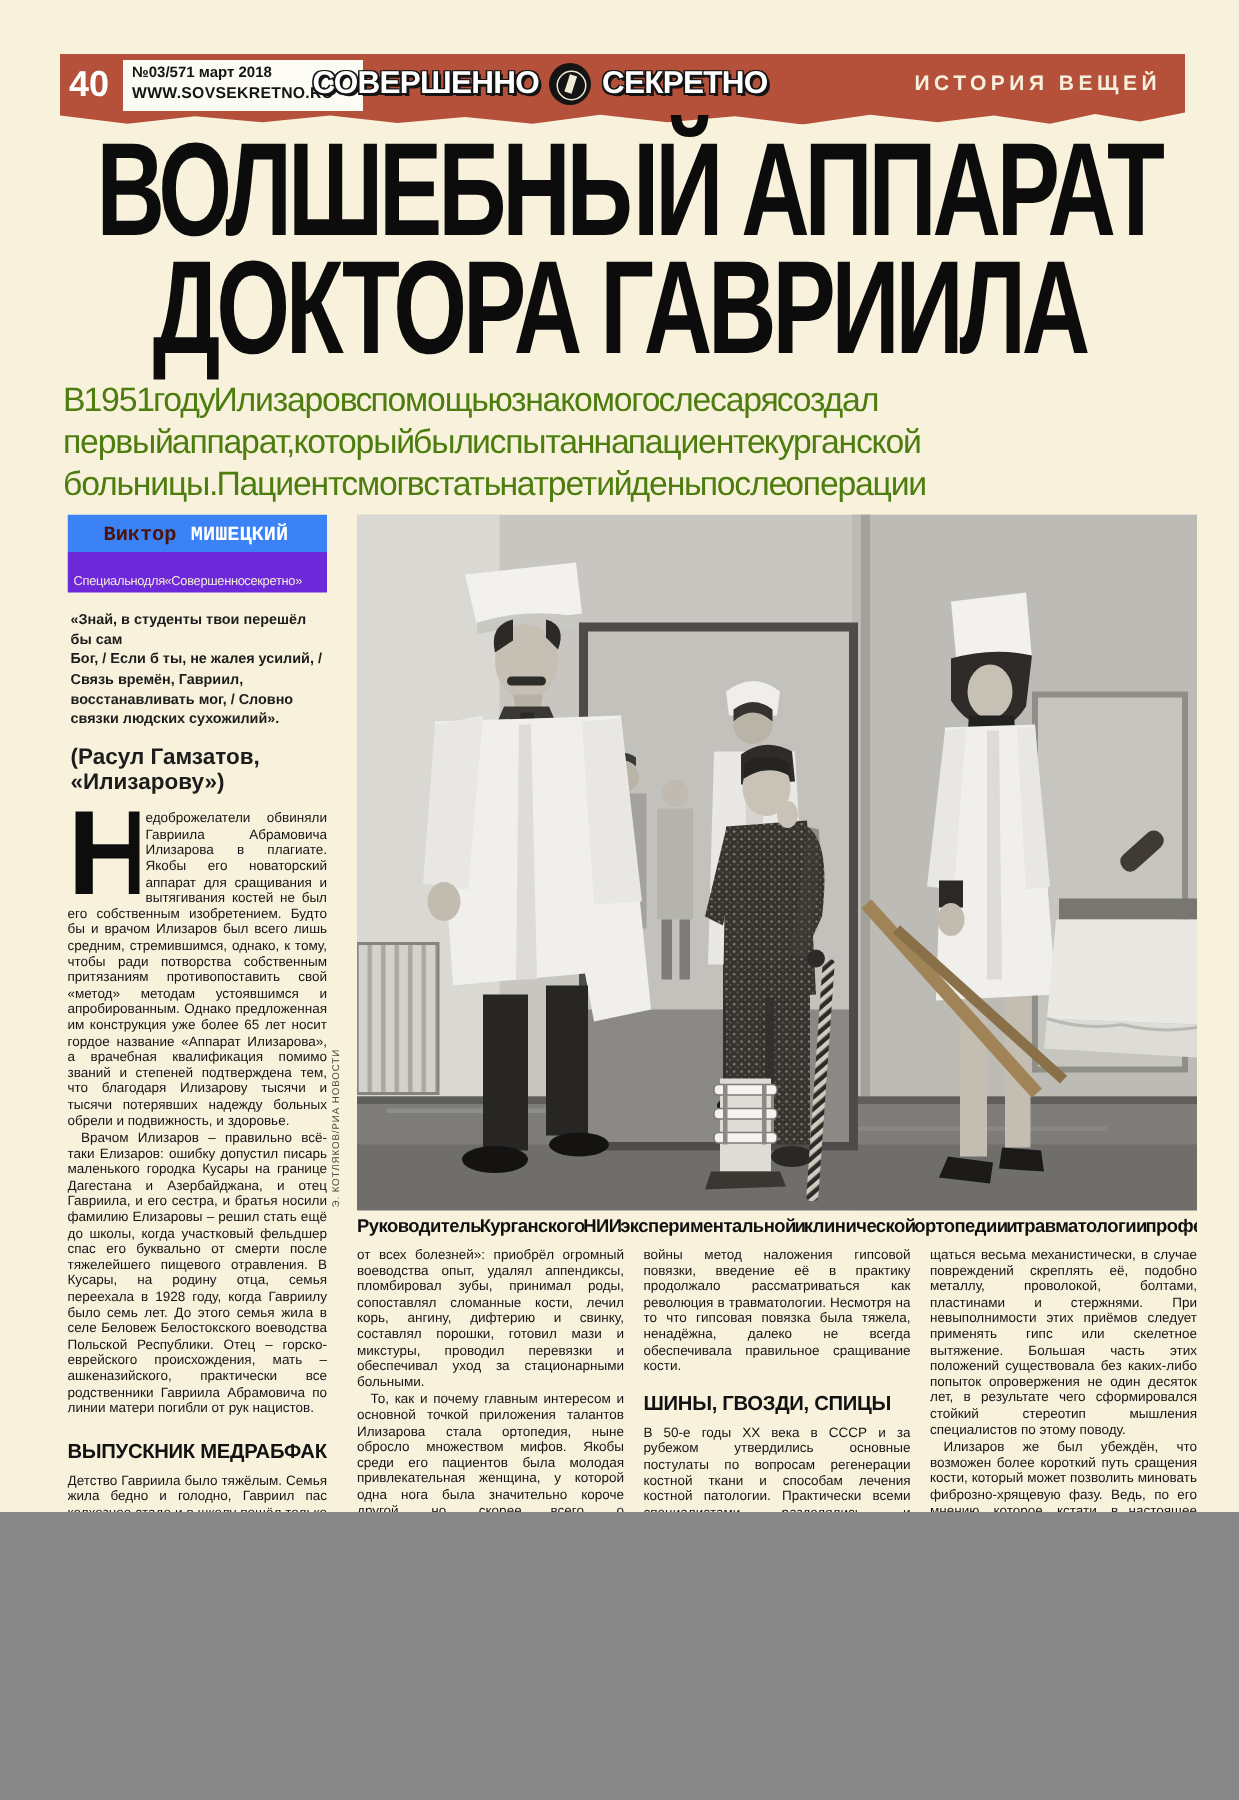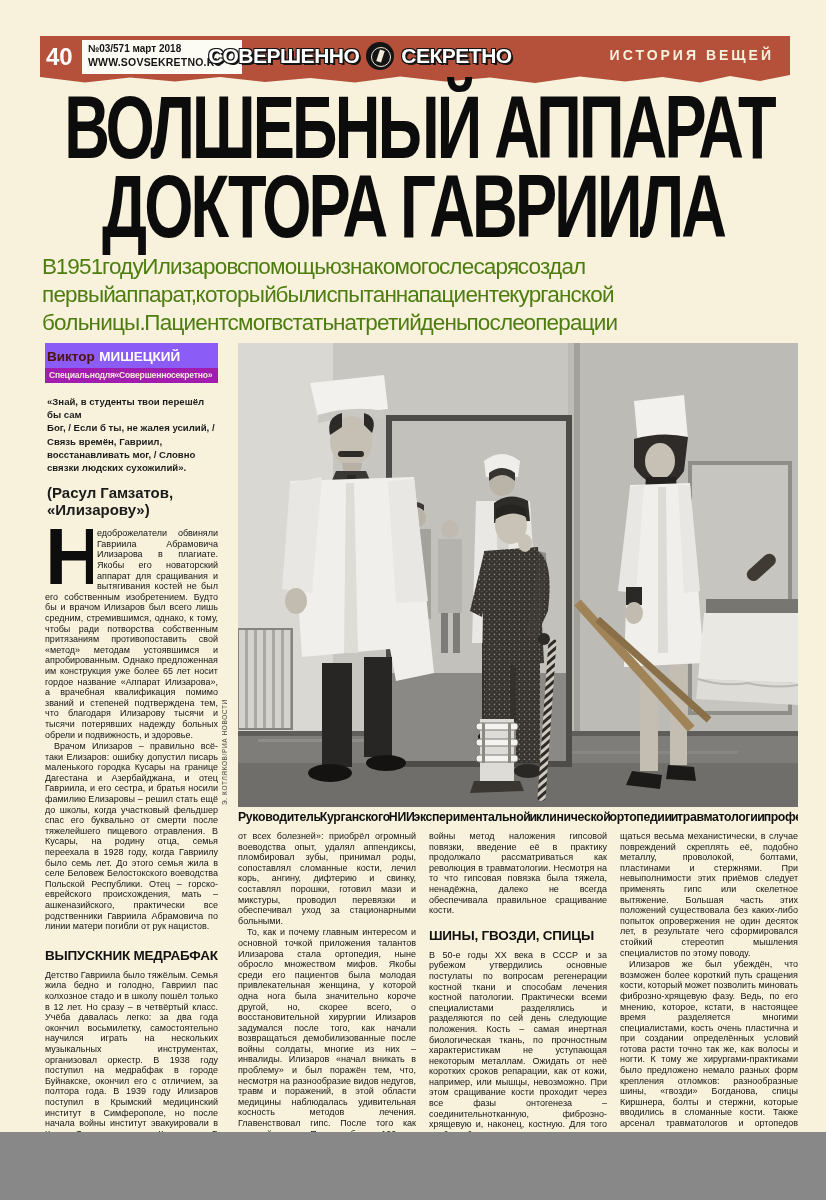--- a/index.html
+++ b/index.html
@@ -1,16 +1,16 @@
 <!DOCTYPE html>
 <html><head>
 <meta charset="utf-8">
 <style>
   html,body{margin:0;padding:0;background:#888;}
-  .page{position:relative;width:826px;height:1132px;background:#f8f2dc;margin:0 auto;
+  .page{position:relative;width:826px;height:1008px;background:#f8f2dc;margin:0 auto;
         font-family:"Liberation Sans","DejaVu Sans",sans-serif;overflow:hidden;}
 
   
   .masthead{position:absolute;left:40px;top:36px;width:750px;height:50px;background:#b5503a;
     clip-path:polygon(0 0,100% 0,100% 78%,96% 90%,92% 80%,88% 93%,83% 82%,78% 91%,72% 81%,66% 94%,
     60% 83%,54% 91%,48% 81%,42% 93%,36% 84%,30% 92%,24% 82%,18% 91%,12% 83%,6% 93%,0 82%);}
   .pageno{position:absolute;left:6px;top:7px;color:#fff;font-size:24px;font-weight:bold;}
   .issuebox{position:absolute;left:42px;top:4px;width:160px;height:34px;background:#fdfcf4;
     padding:2px 6px;box-sizing:border-box;color:#141414;}
   .issuebox .iss{font-size:10px;font-weight:bold;line-height:13px;}
@@ -29,24 +29,24 @@
 
   
   .headline{position:absolute;left:38px;top:88px;width:750px;text-align:center;color:#0c0c0c;}
   .headline .hl{display:block;font-size:68px;font-weight:bold;letter-spacing:-3px;line-height:62px;
     transform:scale(.93,1.3);transform-origin:50% 10%;margin-bottom:17px;white-space:nowrap;}
   .lede{position:absolute;left:42px;top:253px;width:752px;font-size:22.5px;line-height:28px;
     color:#4d7c0f;letter-spacing:-.8px;word-spacing:-6px;white-space:pre-line;}
 
   
   .leftcol{position:absolute;left:45px;top:343px;width:173px;height:802px;overflow:hidden;}
-  .bylinebox{background:#8b5cf6;padding:4px 2px 3px;}
+  .bylinebox{background:#3b82f6;padding:4px 24px 3px;font-family:Liberation Mono, monospace;}
   .bylinebox .first{color:#4d130b;font-weight:bold;font-size:13.5px;}
   .bylinebox .last{color:#fff;font-weight:bold;font-size:13.5px;}
-  .tagline{background:#a21caf;color:#f1eada;font-size:8.6px;font-weight:bold;padding:2px 4px 3px;
+  .tagline{background:#6d28d9;color:#f1eada;font-size:8.6px;font-weight:normal;padding:14px 4px 3px;
     word-spacing:-2.5px;letter-spacing:-.2px;white-space:nowrap;overflow:hidden;}
   .quote{margin:12px 2px 10px;font-size:9.6px;font-weight:bold;line-height:13.2px;color:#1c1c1c;
     white-space:pre-line;}
   .attr{text-align:left;font-size:15px;font-weight:bold;color:#1c1c1c;margin:0 2px 10px;}
   .body-p{font-size:9px;line-height:10.6px;text-align:justify;color:#141414;margin:0 0 1px;}
   .indent{text-indent:9px;}
   .dropcap{float:left;width:48px;height:57px;font-size:80px;line-height:57px;font-weight:bold;
     color:#0d0d0d;margin:0 4px 0 0;overflow:hidden;}
   .sechead{font-size:13.5px;font-weight:bold;color:#121212;margin:16px 0 7px;letter-spacing:-.2px;
     white-space:nowrap;}

